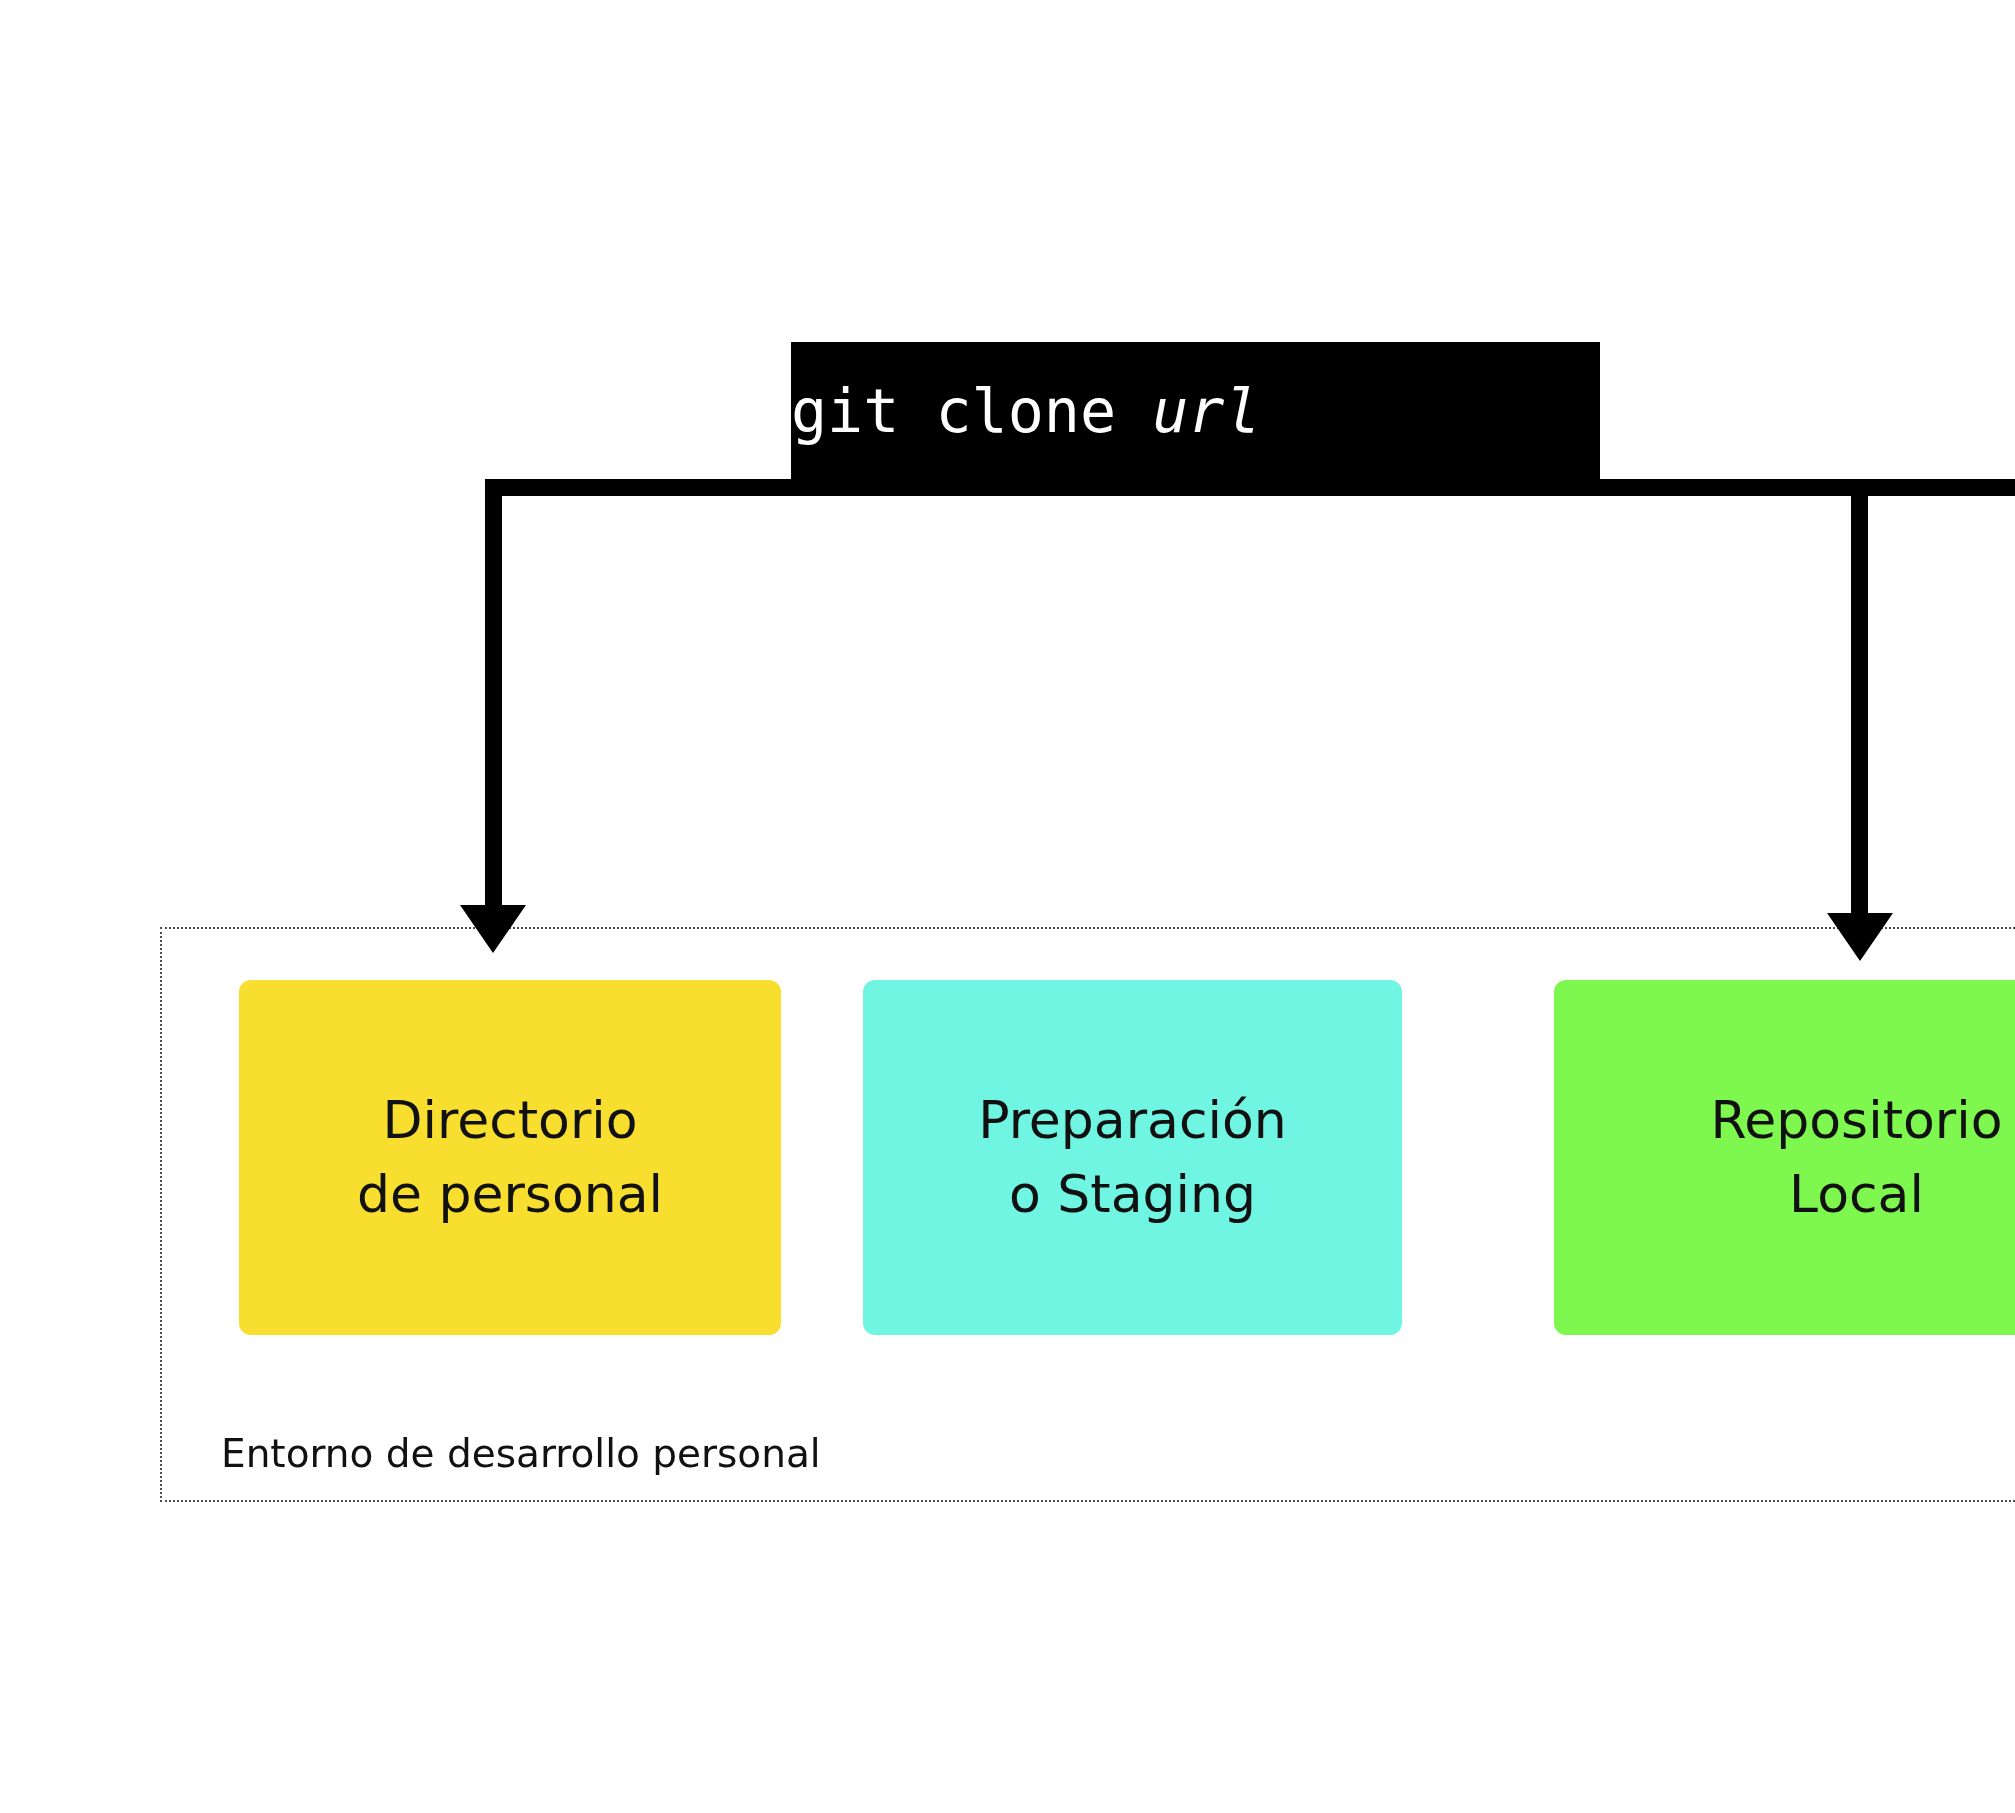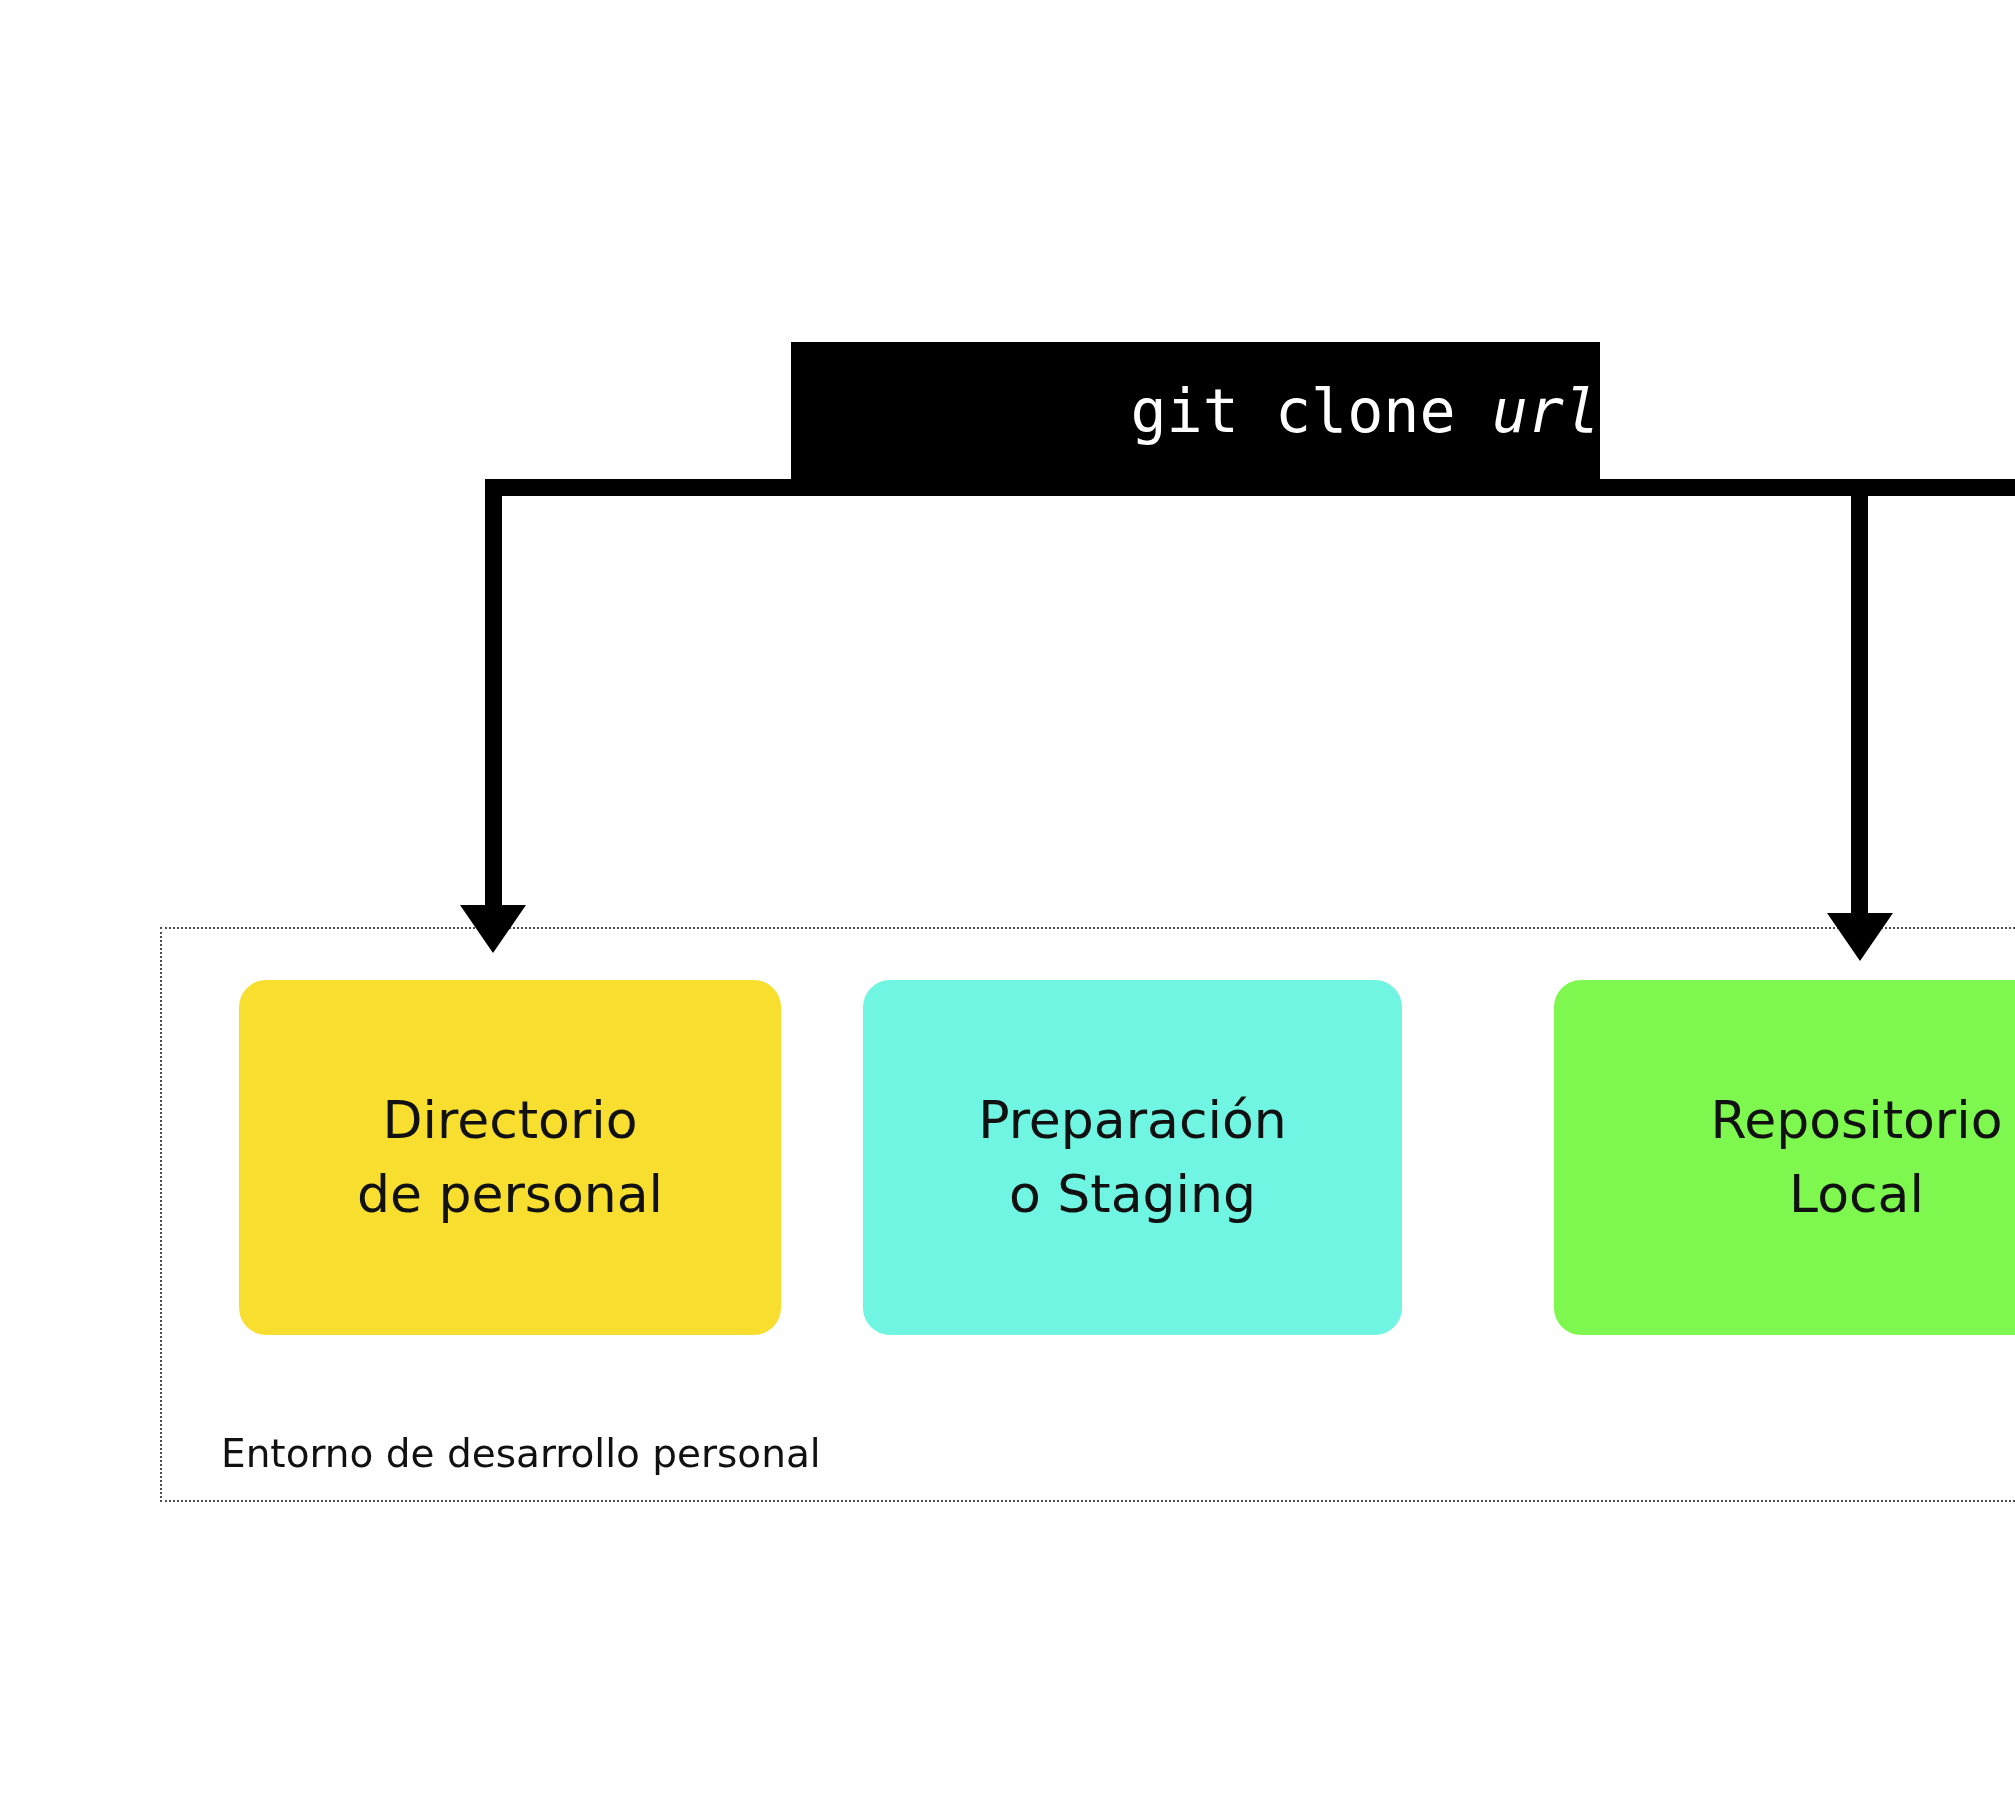--- a/index.html
+++ b/index.html
@@ -39,21 +39,21 @@
   }
   #local-group-label {
     left: 221px;
     top: 1389px;
     margin-top: 44px;
   }
 
   
   .node {
     position: absolute;
-    border-radius: 27px;
+    border-radius: 12px;
     display: flex;
     flex-direction: column;
     align-items: center;
     justify-content: center;
     box-sizing: border-box;
     color: #111111;
     font-family: "DejaVu Sans", sans-serif;
     font-size: 52px;
     line-height: 1.42;
     text-align: center;
@@ -125,21 +125,21 @@
   
   #command-chip {
     position: absolute;
     left: 791px;
     top: 342px;
     width: 809px;
     height: 137px;
     background: #000000;
     display: flex;
     align-items: center;
-    justify-content: flex-end;
+    justify-content: flex-start;
     box-sizing: border-box;
     color: #ffffff;
     font-family: "DejaVu Sans Mono", monospace;
     font-size: 60px;
     line-height: 1;
     white-space: pre;
     letter-spacing: 0;
   }
   #command-chip .cmd-arg {
     font-style: italic;

